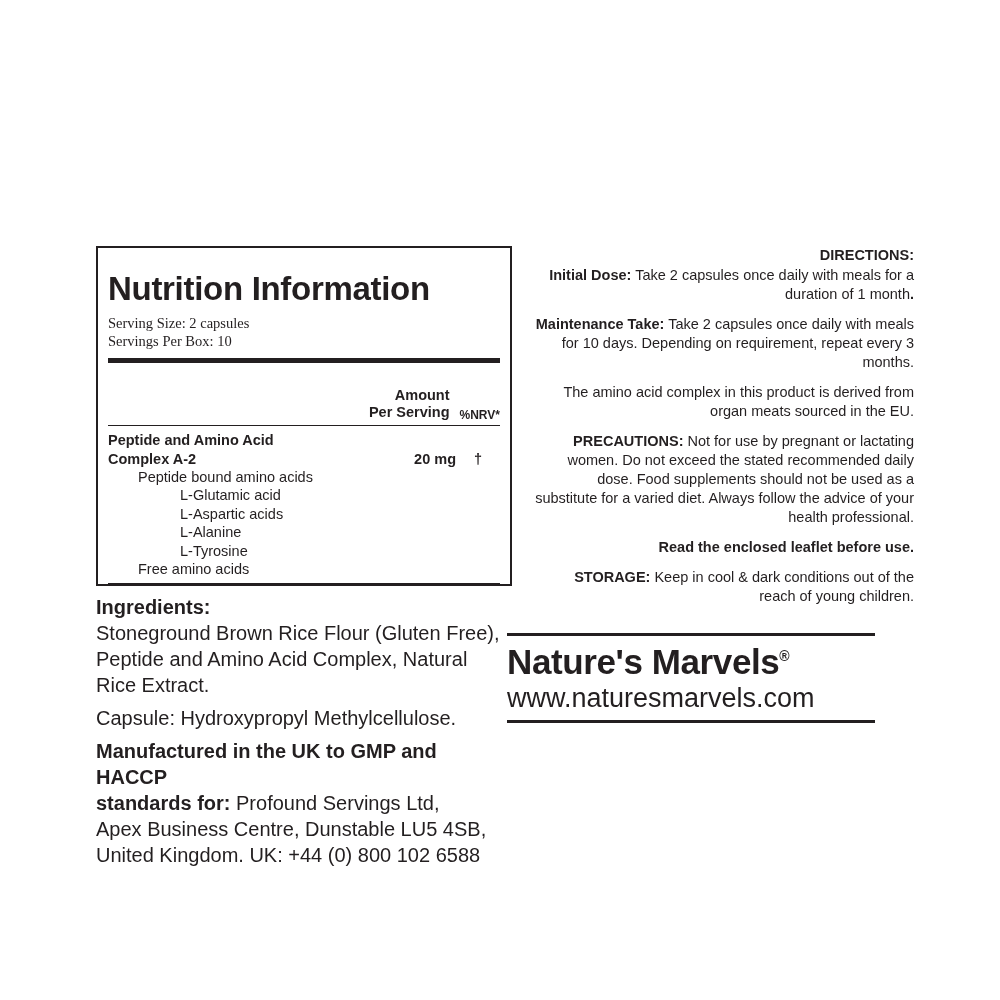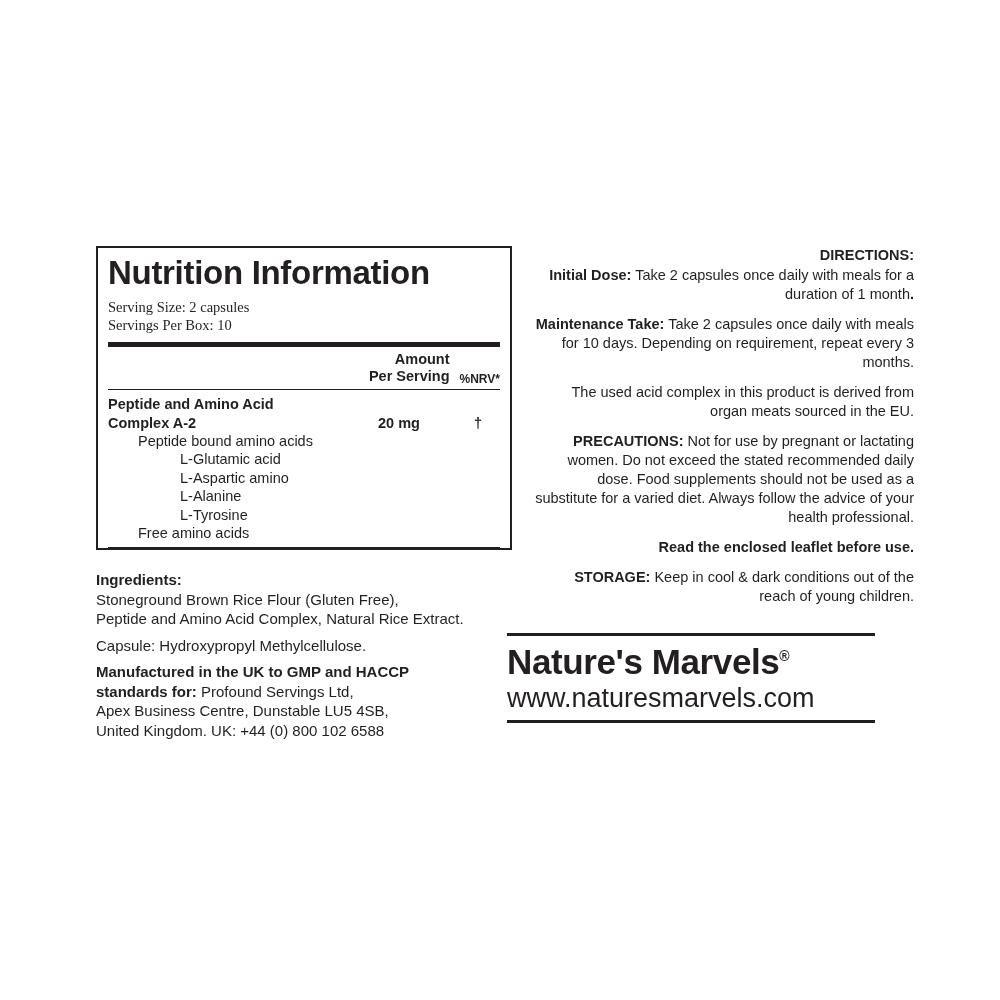--- a/index.html
+++ b/index.html
@@ -19,21 +19,21 @@
   
   #left-column {
     position: absolute;
     left: 96px;
     top: 246px;
     width: 416px;
   }
 
   #nutrition-panel {
     border: 2.5px solid #231f20;
-    padding: 6px 10px 0 10px;
+    padding: 22px 10px 0 10px;
     box-sizing: border-box;
     width: 416px;
   }
 
   #nutrition-title {
     font-size: 33px;
     font-weight: bold;
     letter-spacing: -0.3px;
     line-height: 1.05;
     margin: 2px 0 7px 0;
@@ -59,57 +59,58 @@
     justify-content: flex-end;
     align-items: flex-end;
     padding: 4px 0 3px 0;
     gap: 10px;
   }
   #amount-header .amt {
     font-size: 14.5px;
     font-weight: bold;
     text-align: right;
     line-height: 1.22;
+    margin-top: 20px;
   }
   #amount-header .nrv {
     font-size: 12px;
     font-weight: bold;
     padding-bottom: 0px;
   }
 
   #nutrient-table {
     width: 100%;
     border-collapse: collapse;
     font-size: 14.5px;
   }
   #nutrient-table td {
     padding: 0;
     vertical-align: top;
     line-height: 1.27;
   }
   #nutrient-table td.name { text-align: left; }
-  #nutrient-table td.amount { text-align: left; width: 78px; white-space: nowrap; }
+  #nutrient-table td.amount { text-align: right; width: 78px; white-space: nowrap; }
   #nutrient-table td.nrv { text-align: center; width: 44px; }
 
   .row-main { font-weight: bold; margin-left: 32px; }
   .indent-1 { padding-left: 30px !important; }
   .indent-2 { padding-left: 72px !important; }
 
   .spacer-row td { height: 5px; }
 
   #footnote {
     display: flex;
     font-size: 14px;
     padding: 4px 0 5px 0;
   }
   #footnote .fn1 { width: 200px; }
 
   #ingredients {
-    margin-top: 20px;
-    font-size: 15px;
+    margin-top: 8px;
+    font-size: 20px;
     line-height: 1.30;
   }
   #ingredients .b { font-weight: bold; }
   #ingredients p { margin: 0; }
   #ingredients .gap { margin-top: 7px; }
 
   
   #right-column {
     position: absolute;
     left: 534px;
@@ -204,21 +205,21 @@
         </tr>
 
         <tr>
           <td class="name indent-2">L-Glutamic acid</td>
           <td class="amount"></td>
           <td class="nrv"></td>
         </tr>
 
 
         <tr>
-          <td class="name indent-2">L-Aspartic amino</td>
+          <td class="name indent-2">L-Aspartic acids</td>
           <td class="amount"></td>
           <td class="nrv"></td>
         </tr>
 
         <tr>
           <td class="name indent-2">L-Alanine</td>
           <td class="amount"></td>
           <td class="nrv"></td>
         </tr>
 
@@ -264,21 +265,21 @@
   <p class="bold-block" style="margin-bottom:1px;">DIRECTIONS:</p>
 
   <p>
     <span class="b">Initial Dose:</span><span> Take 2 capsules once daily with meals for a duration of 1 month</span><span class="b">.</span>
   </p>
 
   <p>
     <span class="b">Maintenance Take:</span><span> Take 2 capsules once daily with meals for 10 days. Depending on requirement, repeat every 3 months.</span>
   </p>
 
-  <p>The used acid complex in this product is derived from organ meats sourced in the EU.</p>
+  <p>The amino acid complex in this product is derived from organ meats sourced in the EU.</p>
 
   <p>
     <span class="b">PRECAUTIONS:</span><span> Not for use by pregnant or lactating women. Do not exceed the stated recommended daily dose. Food supplements should not be used as a substitute for a varied diet. Always follow the advice of your health professional.</span>
   </p>
 
   <p class="bold-block">Read the enclosed leaflet before use.</p>
 
   <p>
     <span class="b">STORAGE:</span><span> Keep in cool &amp; dark conditions out of the reach of young children.</span>
   </p>

